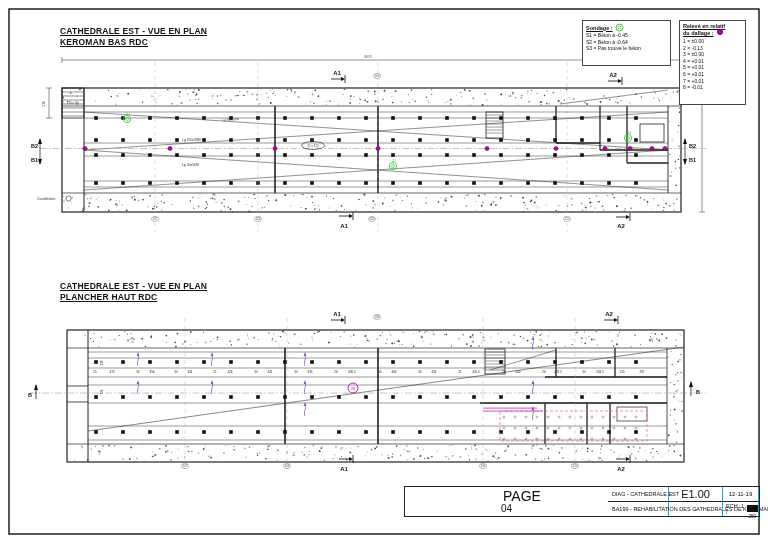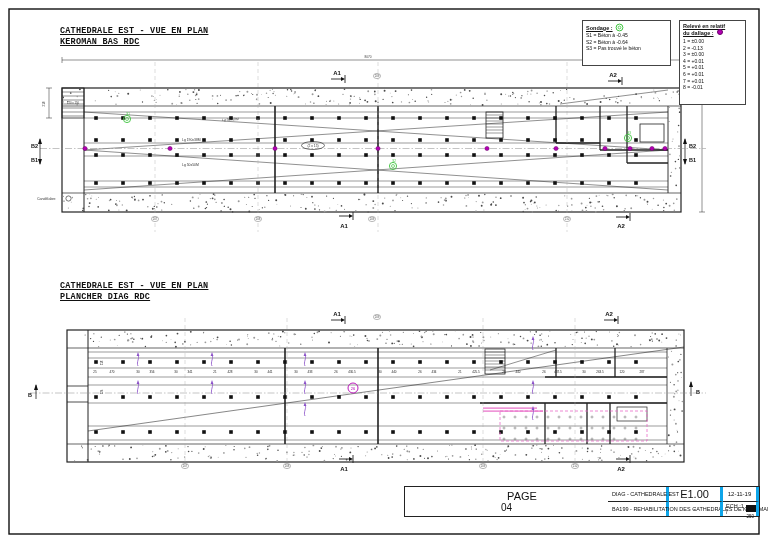--- a/index.html
+++ b/index.html
@@ -1,34 +1,34 @@
 <!DOCTYPE html>
 <html><head>
 <meta charset="utf-8">
 <style>
   html,body{margin:0;padding:0;background:#e8e8e8;}
   .sheet{position:relative;width:768px;height:543px;background:#ffffff;overflow:hidden;
          font-family:"Liberation Sans",sans-serif;color:#111;}
   svg.linework{position:absolute;left:0;top:0;z-index:1;font-family:"Liberation Sans",sans-serif;}
   .overlay{position:absolute;z-index:2;}
   .plan-title{font-size:8.5px;font-weight:bold;line-height:1.3;letter-spacing:.2px;}
-  .plan-title div{text-decoration:underline;white-space:nowrap;font-family:Liberation Mono, monospace;}
+  .plan-title div{text-decoration:underline;white-space:nowrap;}
   .legend-box{border:1px solid #444;background:#fff;padding:2px 3px;box-sizing:border-box;}
   .leg-title{font-size:5.5px;font-weight:bold;text-decoration:underline;display:flex;align-items:center;gap:2px;}
   .leg-line{font-size:5px;line-height:1.32;white-space:nowrap;}
   .releve-dot{width:4px;height:4px;border-radius:50%;background:#b300b3;border:1px solid #6a006a;display:inline-block;margin-left:3px;}
   .titleblock{left:404px;top:486px;width:356px;height:31px;border:1px solid #222;box-sizing:border-box;
               display:grid;grid-template-columns:203px 61px 54px 1fr;grid-template-rows:14.5px 14.5px;background:#fff;}
-  .tb-cell{border-right:3px solid #0ea5e9;display:flex;align-items:center;box-sizing:border-box;overflow:visible;}
+  .tb-cell{border-right:1px solid #0ea5e9;display:flex;align-items:center;box-sizing:border-box;overflow:visible;}
   .tb-b{border-bottom:1px solid #222;}
   .tb-desc{font-size:5.5px;padding-left:4px;white-space:nowrap;}
   .tb-index{font-size:11px;justify-content:center;}
   .tb-date{font-size:6px;justify-content:center;}
   .tb-page{border-right:none;grid-row:1/3;flex-direction:column;justify-content:center;gap:0px;}
-  .tb-page-label{font-size:11px;line-height:1;padding-left:31px;}
+  .tb-page-label{font-size:14px;line-height:1;padding-left:31px;}
   .tb-page-num{font-size:10px;line-height:1.1;}
   .tb-rev{font-size:8px;justify-content:center;}
   .tb-scale{font-size:5.5px;justify-content:flex-start;padding-left:3px;position:relative;}
   .scalebox{width:12px;height:7px;background:#111;display:inline-block;margin-left:2px;}
   .scaleval{position:absolute;right:2px;bottom:-3px;font-size:4.5px;}
 </style>
 </head>
 <body>
 
 <div class="sheet">
@@ -1391,21 +1391,21 @@
         <rect x="500" y="411" width="147" height="30" fill="none" stroke="#e86ac8" stroke-width="0.8" stroke-dasharray="3 2"></rect>
       </g>
   </svg>
 
   <div class="overlay plan-title" style="left:60px;top:26px">
     <div>CATHEDRALE EST - VUE EN PLAN</div>
     <div>KEROMAN BAS RDC</div>
   </div>
   <div class="overlay plan-title" style="left:60px;top:281px">
     <div>CATHEDRALE EST - VUE EN PLAN</div>
-    <div>PLANCHER DIAG RDC</div>
+    <div>PLANCHER HAUT RDC</div>
   </div>
 
   <div class="overlay legend-box" style="left:582px;top:20px;width:89px;height:46px">
     <div class="leg-title">
       <span>Sondage :</span>
       <svg width="9" height="9">
         <circle cx="4.5" cy="4.5" r="3.4" fill="none" stroke="#3ec43e" stroke-width="1"></circle>
         <circle cx="4.5" cy="4.5" r="1.4" fill="none" stroke="#3ec43e" stroke-width="0.8"></circle>
       </svg>
     </div>

